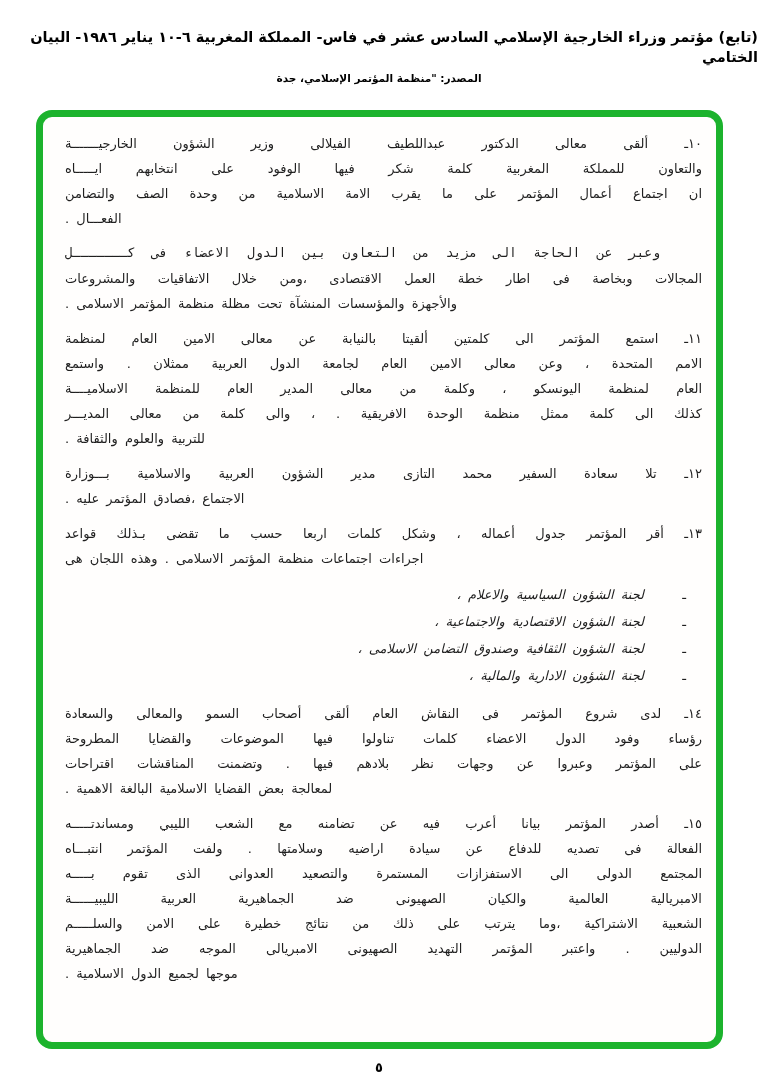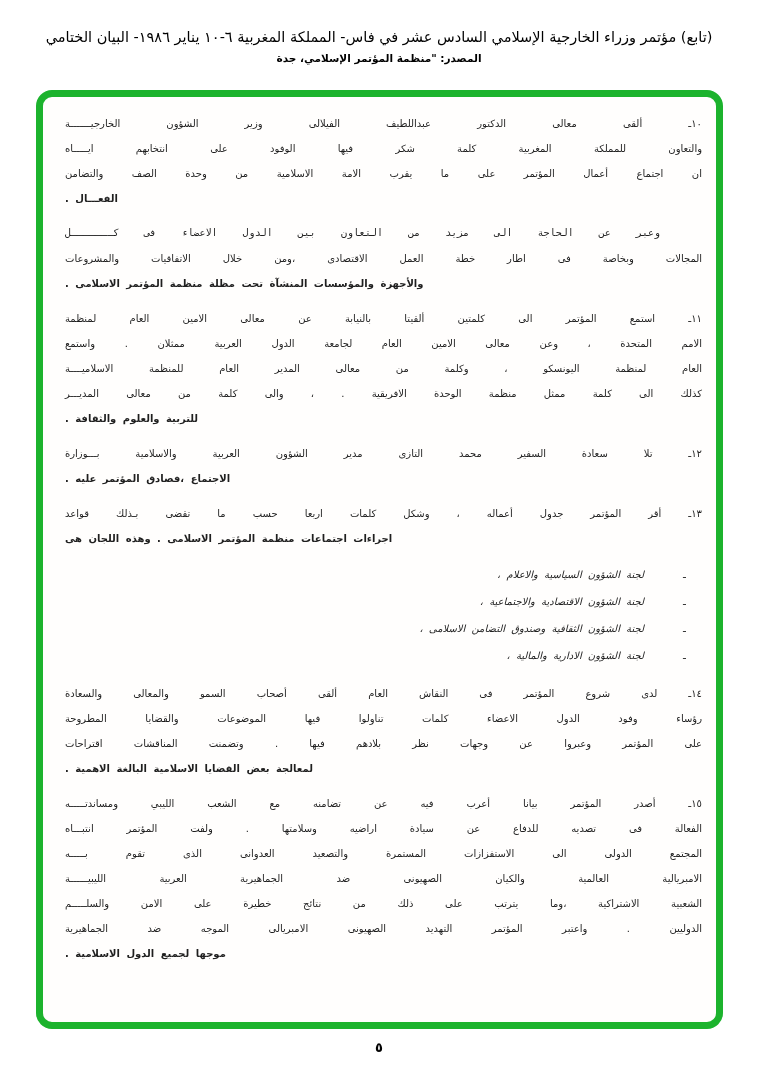--- a/index.html
+++ b/index.html
@@ -9,59 +9,59 @@
     font-family:"DejaVu Sans",sans-serif;
     color:#000;
     overflow:hidden;
   }
   .page-header{
     direction:rtl;
     text-align:center;
     padding-top:27px;
   }
   .header-title{
-    font-weight:normal;
+    font-weight:bold;
     font-size:14.5px;
     letter-spacing:0;
     color:#000;
     line-height:20px;
+    text-align:right;
   }
   .header-source{
     font-weight:bold;
     font-size:10.5px;
     margin-top:5px;
     color:#000;
   }
   .doc-frame{
     box-sizing:border-box;
     margin:26px 35px 0 36px;
     width:687px;
     min-height:939px;
     border:7px solid #1cb32d;
     border-radius:16px;
     padding:14px 14px 10px 22px;
     background:#fffefd;
   }
   .doc-body{
     direction:rtl;
-    font-size:10px;
+    font-size:13px;
     color:#1f1f1f;
     word-spacing:3px;
   }
   .paragraph{margin:0 0 10px 0;}
   .line{
     line-height:25px;
     text-align:justify;
     text-align-last:justify;
     white-space:normal;
   }
   .line-last{
     text-align:center;
     text-align-last:left;
-    font-weight:bold;
   }
   .line-indent{
     padding-right:42px;
     font-family:Liberation Mono, monospace;
   }
   .committee-list{
     padding-right:16px;
     margin:4px 0 12px 0;
   }
   .list-item{

